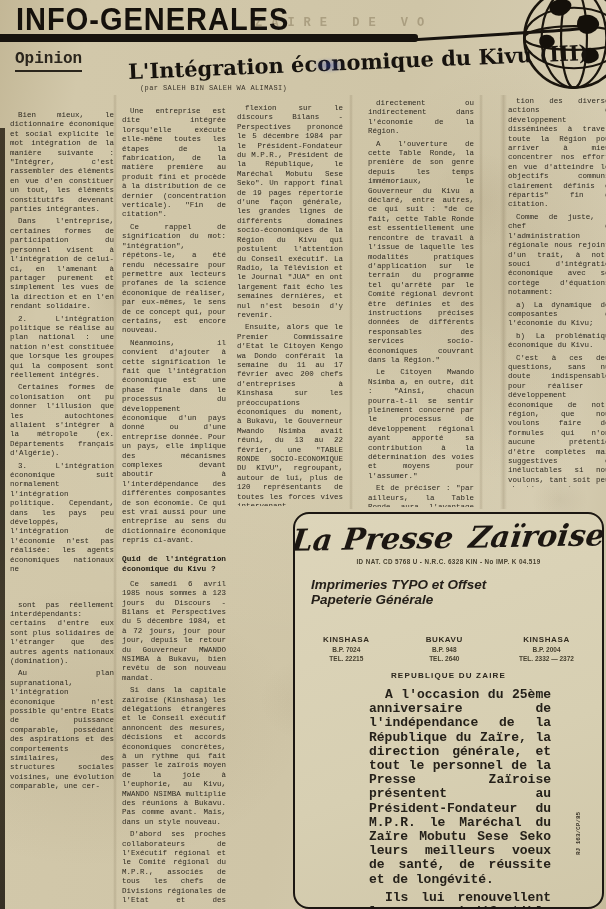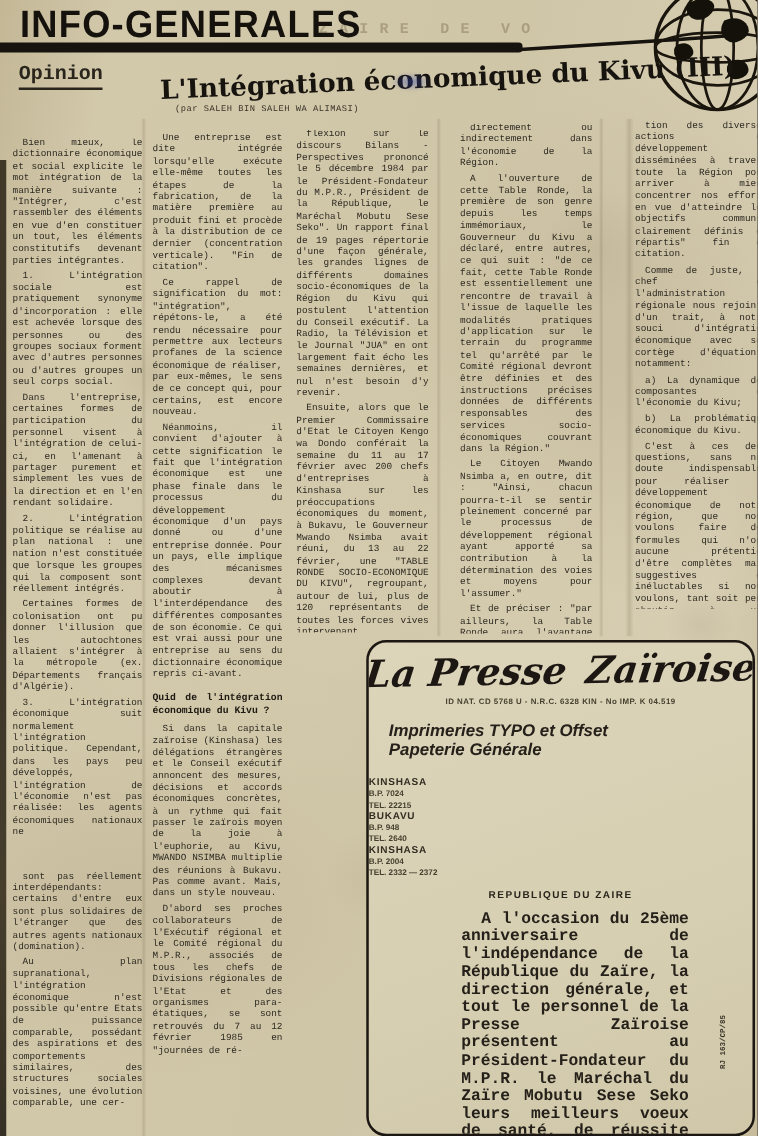--- a/index.html
+++ b/index.html
@@ -52,22 +52,22 @@
         box-sizing:border-box;overflow:hidden;}
   .brand{display:flex;align-items:center;justify-content:center;gap:8px;margin-top:6px;
         transform:rotate(-1deg);}
   .brand-word{font-family:"DejaVu Serif",serif;font-style:italic;font-weight:bold;
         font-size:30px;color:#1c1712;transform:skewX(-8deg);white-space:nowrap;}
   .reg{text-align:center;font-family:"Liberation Sans",sans-serif;font-weight:bold;
         font-size:6.3px;letter-spacing:.4px;color:#46402f;margin-top:3px;}
   .services{display:flex;justify-content:space-between;padding:0 16px;margin-top:12px;
         font-family:"Liberation Sans",sans-serif;font-style:italic;font-weight:bold;
         font-size:13.5px;color:#25201a;flex-direction:column;}
-  .offices{display:flex;justify-content:space-around;margin-top:14px;text-align:left;
-        font-family:"Liberation Sans",sans-serif;color:#332d22;flex-direction:column;}
+  .offices{display:flex;justify-content:space-around;margin-top:28px;text-align:center;
+        font-family:"Liberation Sans",sans-serif;color:#332d22;}
   .office .city{font-weight:bold;font-size:8px;letter-spacing:.6px;}
   .office .line{font-size:6.5px;font-weight:bold;margin-top:2px;color:#46402f;}
   .country{text-align:center;font-family:"Liberation Sans",sans-serif;font-weight:bold;
         font-size:8px;letter-spacing:1.2px;margin-top:9px;color:#2a251c;}
   .message{margin:8px 18px 0 74px;width:182px;font-weight:bold;font-size:13px;
         line-height:14.2px;text-align:justify;color:#25211a;}
   .message p{margin:0 0 4px 0;text-indent:16px;}
   .vref{position:absolute;right:2px;bottom:70px;font-size:6px;font-weight:bold;color:#3c362a;
         transform:rotate(-90deg);transform-origin:center;white-space:nowrap;}
 </style>
@@ -96,35 +96,35 @@
     <path d="M60,60 q8,-3 12,3 q3,6 -3,9 q-8,4 -11,-2 q-3,-6 2,-10z" fill="#14100a"></path>
   </svg>
 
   <div class="opinion">Opinion</div>
   <h1 class="title">L'Intégration économique du Kivu (III)</h1>
   <div class="smudge"></div>
   <div class="byline">(par SALEH BIN SALEH WA ALIMASI)</div>
 
   <div class="col c1">
     <p>Bien mieux, le dictionnaire économique et social explicite le mot intégration de la manière suivante : "Intégrer, c'est rassembler des éléments en vue d'en constituer un tout, les éléments constitutifs devenant parties intégrantes.</p>
-    <p>1. L'intégration sociale est pratiquement synonyme d'incorporation : elle est achevée lorsque des personnes ou des groupes sociaux forment avec d'autres personnes ou d'autres groupes un seul corps social.</p>
     <p>Dans l'entreprise, certaines formes de participation du personnel visent à l'intégration de celui-ci, en l'amenant à partager purement et simplement les vues de la direction et en l'en rendant solidaire.</p>
     <p>2. L'intégration politique se réalise au plan national : une nation n'est constituée que lorsque les groupes qui la composent sont réellement intégrés.</p>
     <p>Certaines formes de colonisation ont pu donner l'illusion que les autochtones allaient s'intégrer à la métropole (ex. Départements français d'Algérie).</p>
     <p>3. L'intégration économique suit normalement l'intégration politique. Cependant, dans les pays peu développés, l'intégration de l'économie n'est pas réalisée: les agents économiques nationaux ne</p>
     <p class="gap-lg">sont pas réellement interdépendants: certains d'entre eux sont plus solidaires de l'étranger que des autres agents nationaux (domination).</p>
     <p>Au plan supranational, l'intégration économique n'est possible qu'entre Etats de puissance comparable, possédant des aspirations et des comportements similaires, des structures sociales voisines, une évolution comparable, une cer-</p>
 
   </div>
 
   <div class="col c2">
     <p>Une entreprise est dite intégrée lorsqu'elle exécute elle-même toutes les étapes de la fabrication, de la matière première au produit fini et procède à la distribution de ce dernier (concentration verticale). "Fin de citation".</p>
     <p>Ce rappel de signification du mot: "intégration", répétons-le, a été rendu nécessaire pour permettre aux lecteurs profanes de la science économique de réaliser, par eux-mêmes, le sens de ce concept qui, pour certains, est encore nouveau.</p>
     <p>Néanmoins, il convient d'ajouter à cette signification le fait que l'intégration économique est une phase finale dans le processus du développement économique d'un pays donné ou d'une entreprise donnée. Pour un pays, elle implique des mécanismes complexes devant aboutir à l'interdépendance des différentes composantes de son économie. Ce qui est vrai aussi pour une entreprise au sens du dictionnaire économique repris ci-avant.</p>
     <div class="col2-heading">Quid de l'intégration économique du Kivu ?</div>
+    <p>Ce samedi 6 avril 1985 nous sommes à 123 jours du Discours - Bilans et Perspectives du 5 décembre 1984, et à 72 jours, jour pour jour, depuis le retour du Gouverneur MWANDO NSIMBA à Bukavu, bien revêtu de son nouveau mandat.</p>
     <p>Si dans la capitale zaïroise (Kinshasa) les délégations étrangères et le Conseil exécutif annoncent des mesures, décisions et accords économiques concrètes, à un rythme qui fait passer le zaïrois moyen de la joie à l'euphorie, au Kivu, MWANDO NSIMBA multiplie des réunions à Bukavu. Pas comme avant. Mais, dans un style nouveau.</p>
     <p>D'abord ses proches collaborateurs de l'Exécutif régional et le Comité régional du M.P.R., associés de tous les chefs de Divisions régionales de l'Etat et des organismes para-étatiques, se sont retrouvés du 7 au 12 février 1985 en "journées de ré-</p>
   </div>
 
   <div class="col c3">
     <p>flexion sur le discours Bilans - Perspectives prononcé le 5 décembre 1984 par le Président-Fondateur du M.P.R., Président de la République, le Maréchal Mobutu Sese Seko". Un rapport final de 19 pages répertorie d'une façon générale, les grandes lignes de différents domaines socio-économiques de la Région du Kivu qui postulent l'attention du Conseil exécutif. La Radio, la Télévision et le Journal "JUA" en ont largement fait écho les semaines dernières, et nul n'est besoin d'y revenir.</p>
     <p>Ensuite, alors que le Premier Commissaire d'Etat le Citoyen Kengo wa Dondo conférait la semaine du 11 au 17 février avec 200 chefs d'entreprises à Kinshasa sur les préoccupations économiques du moment, à Bukavu, le Gouverneur Mwando Nsimba avait réuni, du 13 au 22 février, une "TABLE RONDE SOCIO-ECONOMIQUE DU KIVU", regroupant, autour de lui, plus de 120 représentants de toutes les forces vives intervenant</p>
   </div>
 
   <div class="col c4">

